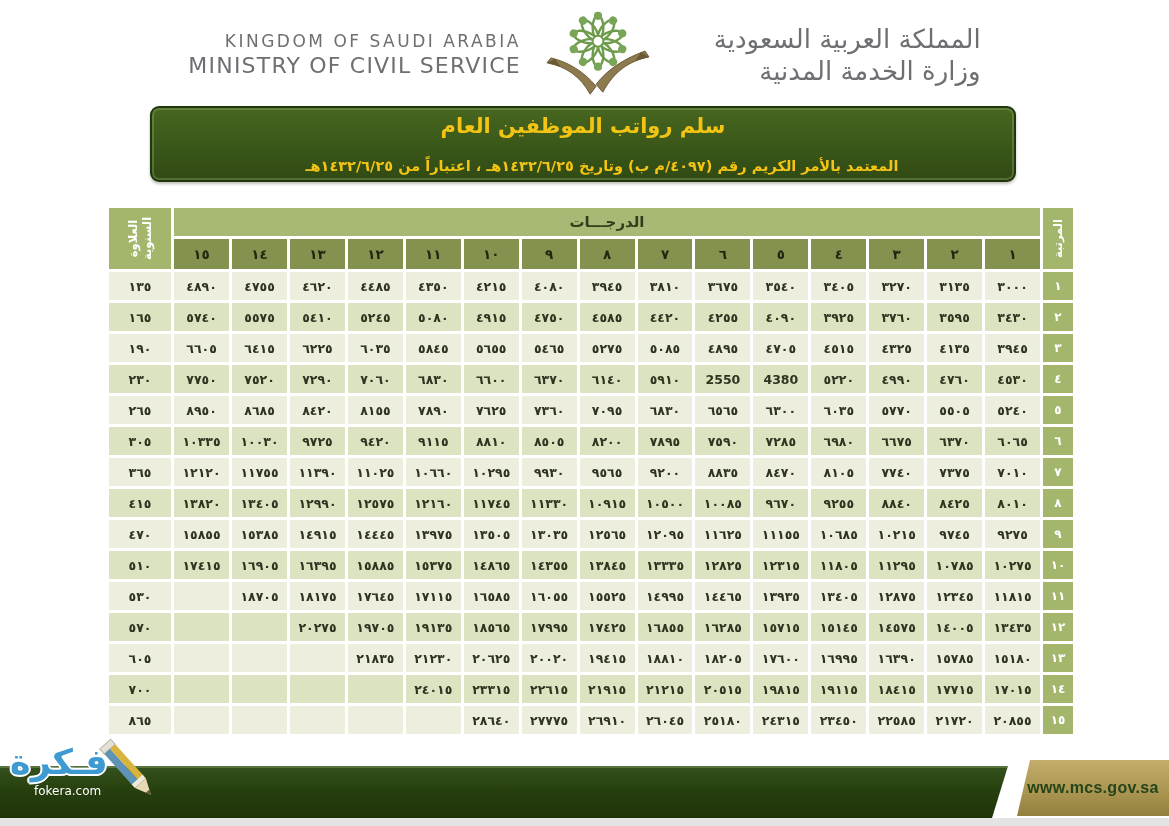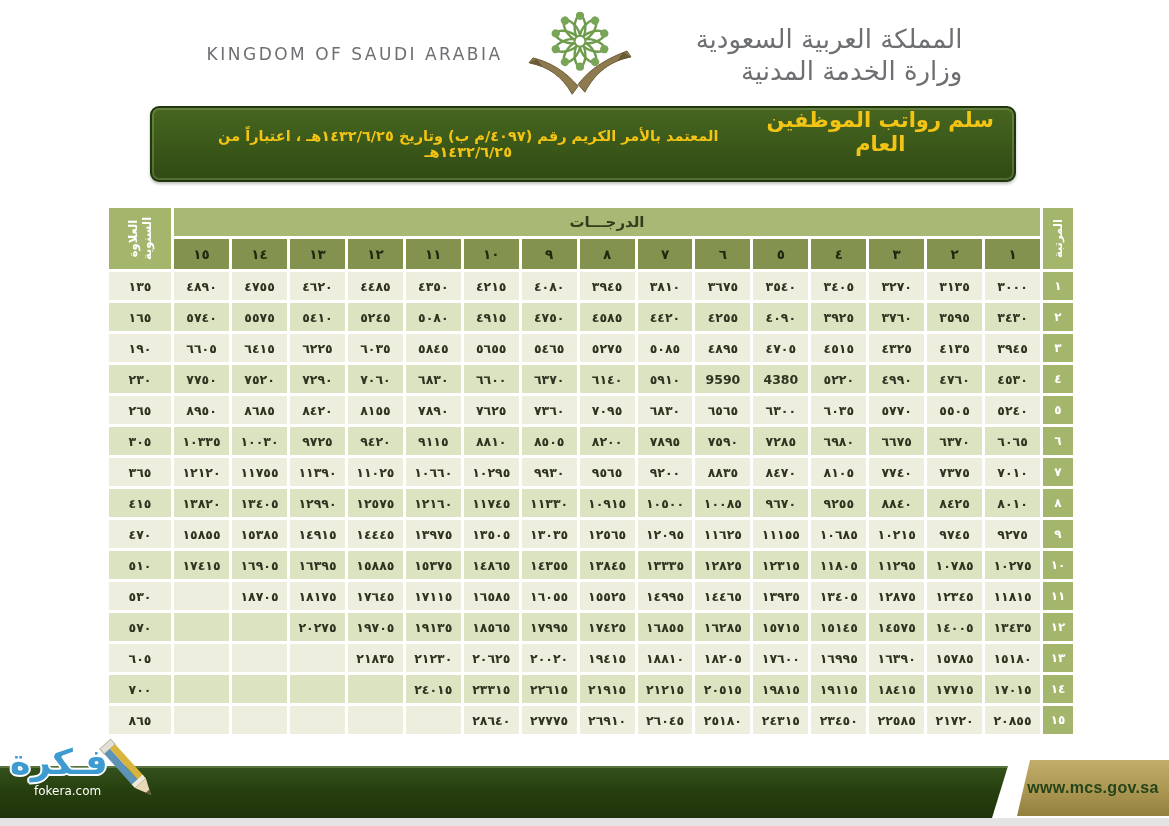--- a/index.html
+++ b/index.html
@@ -13,21 +13,21 @@
   .brand-en { text-align:right; color:#6d6f72; line-height:1.25; }
   .brand-en .l1 { font-size:17px; letter-spacing:2.5px; }
   .brand-en .l2 { font-size:22px; letter-spacing:1.2px; font-weight:500; }
   .brand-ar { direction:rtl; text-align:right; color:#6d6f72; font-size:26px; line-height:1.25;margin-left:39px; }
 
   
   .title-bar { position:absolute; left:150px; top:106px; width:866px; height:76px;
                background:linear-gradient(#47661f 0%, #3a5719 55%, #314a14 100%);
                border:2px solid #20370b; border-radius:9px;
                box-shadow:inset 0 0 0 2px rgba(190,210,150,.25), 0 2px 3px rgba(0,0,0,.25);
-               display:flex; flex-direction:row; justify-content:center; direction:rtl; }
+               display:flex; flex-direction:column; justify-content:center; direction:rtl; }
   .title-bar .t1 { color:#f3c414; font-weight:bold; font-size:21px; text-align:center; }
   .title-bar .t2 { color:#f3c414; font-weight:bold; font-size:14.5px; text-align:center; margin-top:20px;padding-left:38px; }
 
   
   .table-wrap { position:absolute; left:106px; top:205px; width:970px; }
   table { width:100%; border-collapse:separate; border-spacing:3px; table-layout:fixed; direction:rtl; }
   th,td { text-align:center; vertical-align:middle; overflow:hidden; }
   th.grades { height:28px; background:#a8b975; color:#333c1c; font-size:15px; font-weight:bold; letter-spacing:1px; }
   th.gnum   { height:30px; background:#83924f; color:#20270f; font-size:13.5px; font-weight:bold; }
   th.side   { background:#a4b56c; color:#fff; position:relative; font-weight:bold; }
@@ -58,20 +58,21 @@
   .pencil { position:absolute; left:78px; top:-18px; }
 </style>
 </head>
 <body>
 
 <div class="page">
 
   <div class="brand">
     <div class="brand-en">
       <div class="l1">KINGDOM OF SAUDI ARABIA</div>
+      <div class="l2">MINISTRY OF CIVIL SERVICE</div>
     </div>
     <div class="emblem">
       <svg width="118" height="98" viewBox="0 0 120 100">
         <g id="rosette">
             <g transform="rotate(0 60 38)">
           <ellipse cx="60" cy="24" rx="5.5" ry="12" fill="none" stroke="#6e9c4c" stroke-width="2.4"></ellipse>
           <circle cx="60" cy="12" r="4.2" fill="#79a556"></circle>
         </g>
             <g transform="rotate(36 60 38)">
           <ellipse cx="60" cy="24" rx="5.5" ry="12" fill="none" stroke="#6e9c4c" stroke-width="2.4"></ellipse>
@@ -217,21 +218,21 @@
             <td class="val">٦٦٠٥</td>
             <td class="allow">١٩٠</td>
           </tr>
           <tr>
             <td class="rank">٤</td>
             <td class="val">٤٥٣٠</td>
             <td class="val">٤٧٦٠</td>
             <td class="val">٤٩٩٠</td>
             <td class="val">٥٢٢٠</td>
             <td class="val">4380</td>
-            <td class="val">9590</td>
+            <td class="val">2550</td>
             <td class="val">٥٩١٠</td>
             <td class="val">٦١٤٠</td>
             <td class="val">٦٣٧٠</td>
             <td class="val">٦٦٠٠</td>
             <td class="val">٦٨٣٠</td>
             <td class="val">٧٠٦٠</td>
             <td class="val">٧٢٩٠</td>
             <td class="val">٧٥٢٠</td>
             <td class="val">٧٧٥٠</td>
             <td class="allow">٢٣٠</td>

